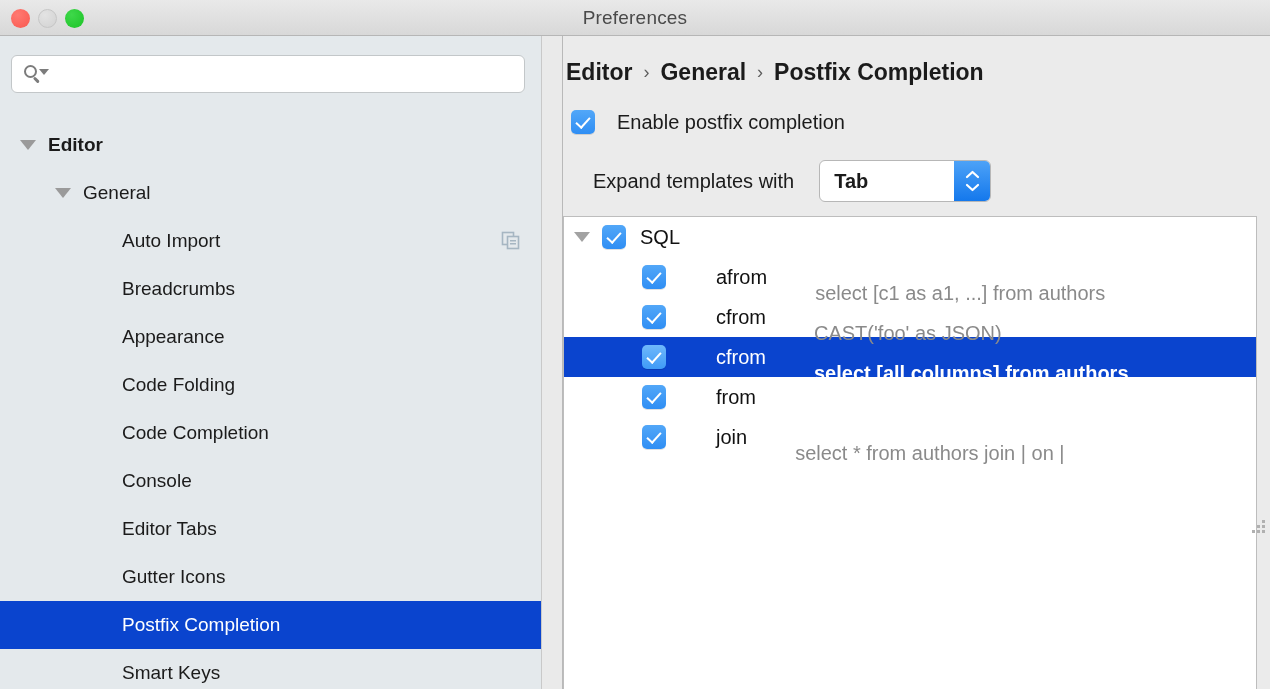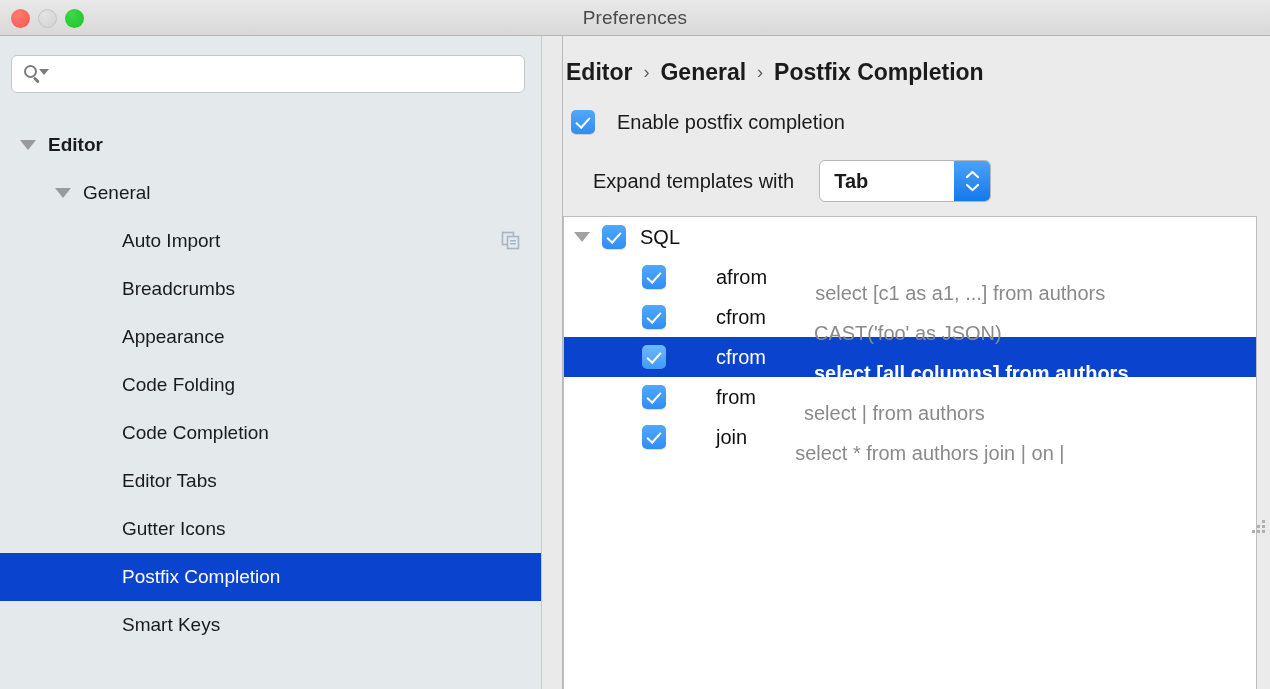--- a/index.html
+++ b/index.html
@@ -200,20 +200,23 @@
           <span>Breadcrumbs</span>
         </div>
         <div class="srow level2">
           <span>Appearance</span>
         </div>
         <div class="srow level2">
           <span>Code Folding</span>
         </div>
         <div class="srow level2">
           <span>Code Completion</span>
+        </div>
+        <div class="srow level2">
+          <span>Console</span>
         </div>
         <div class="srow level2">
           <span>Editor Tabs</span>
         </div>
         <div class="srow level2">
           <span>Gutter Icons</span>
         </div>
         <div class="srow level2 selected">
           <span>Postfix Completion</span>
         </div>
@@ -272,21 +275,20 @@
             <span class="tdesc">CAST('foo' as JSON)</span>
           </div>
           <div class="trow child sel">
             <span class="cb sel-cb"></span>
             <span class="tkey">cfrom</span>
             <span class="tdesc">select [all columns] from authors</span>
           </div>
           <div class="trow child">
             <span class="cb"></span>
             <span class="tkey">from</span>
-            <span class="tdesc">select | from authors</span>
           </div>
           <div class="trow child">
             <span class="cb"></span>
             <span class="tkey">join</span>
             <span class="tdesc">select * from authors join | on |</span>
           </div>
         </div>
     </div>
   </div>
 

